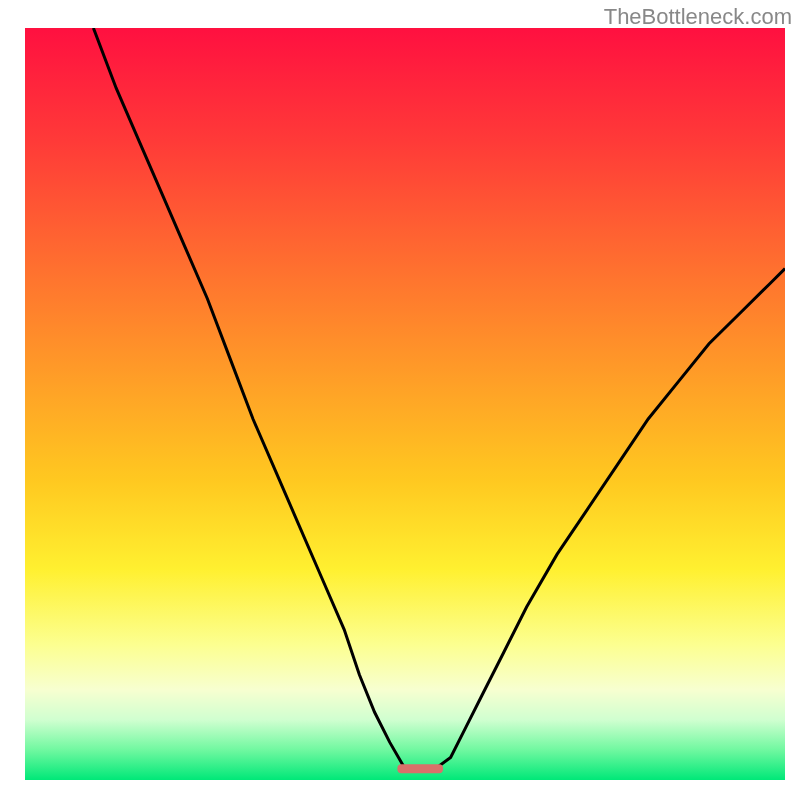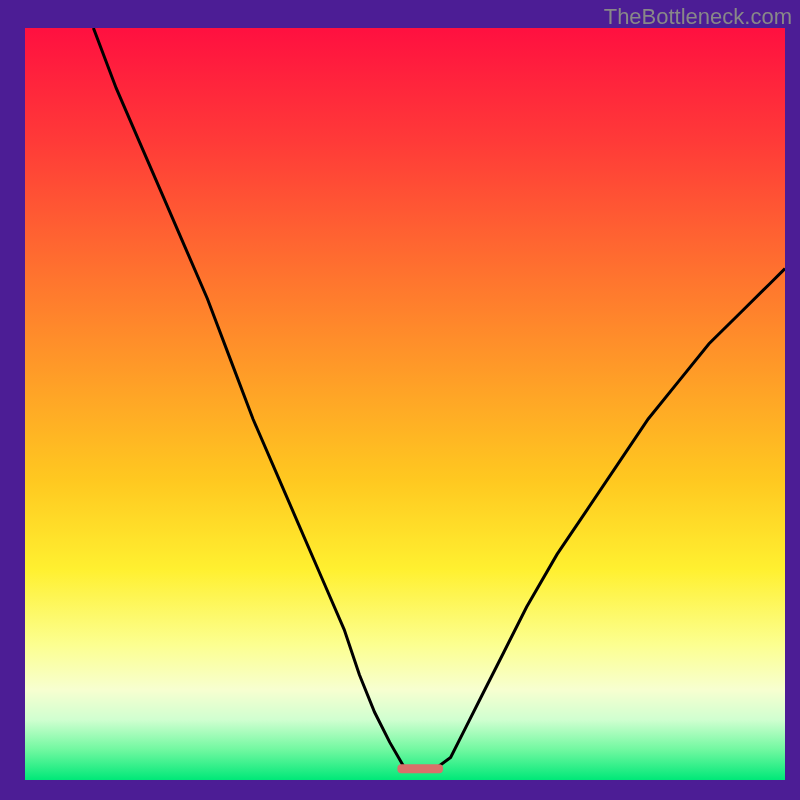--- a/index.html
+++ b/index.html
@@ -8,21 +8,21 @@
     width: 800px;
     height: 800px;
     background: #000;
     font-family: Arial, sans-serif;
     overflow: hidden;
   }
   .chart-container {
     position: relative;
     width: 800px;
     height: 800px;
-    background: #4c1d95;
+    background: #ffffff;
   }
   .attribution {
     position: absolute;
     top: 4px;
     right: 8px;
     color: #888;
     font-size: 22px;
     font-weight: 500;
     z-index: 10;
   }

